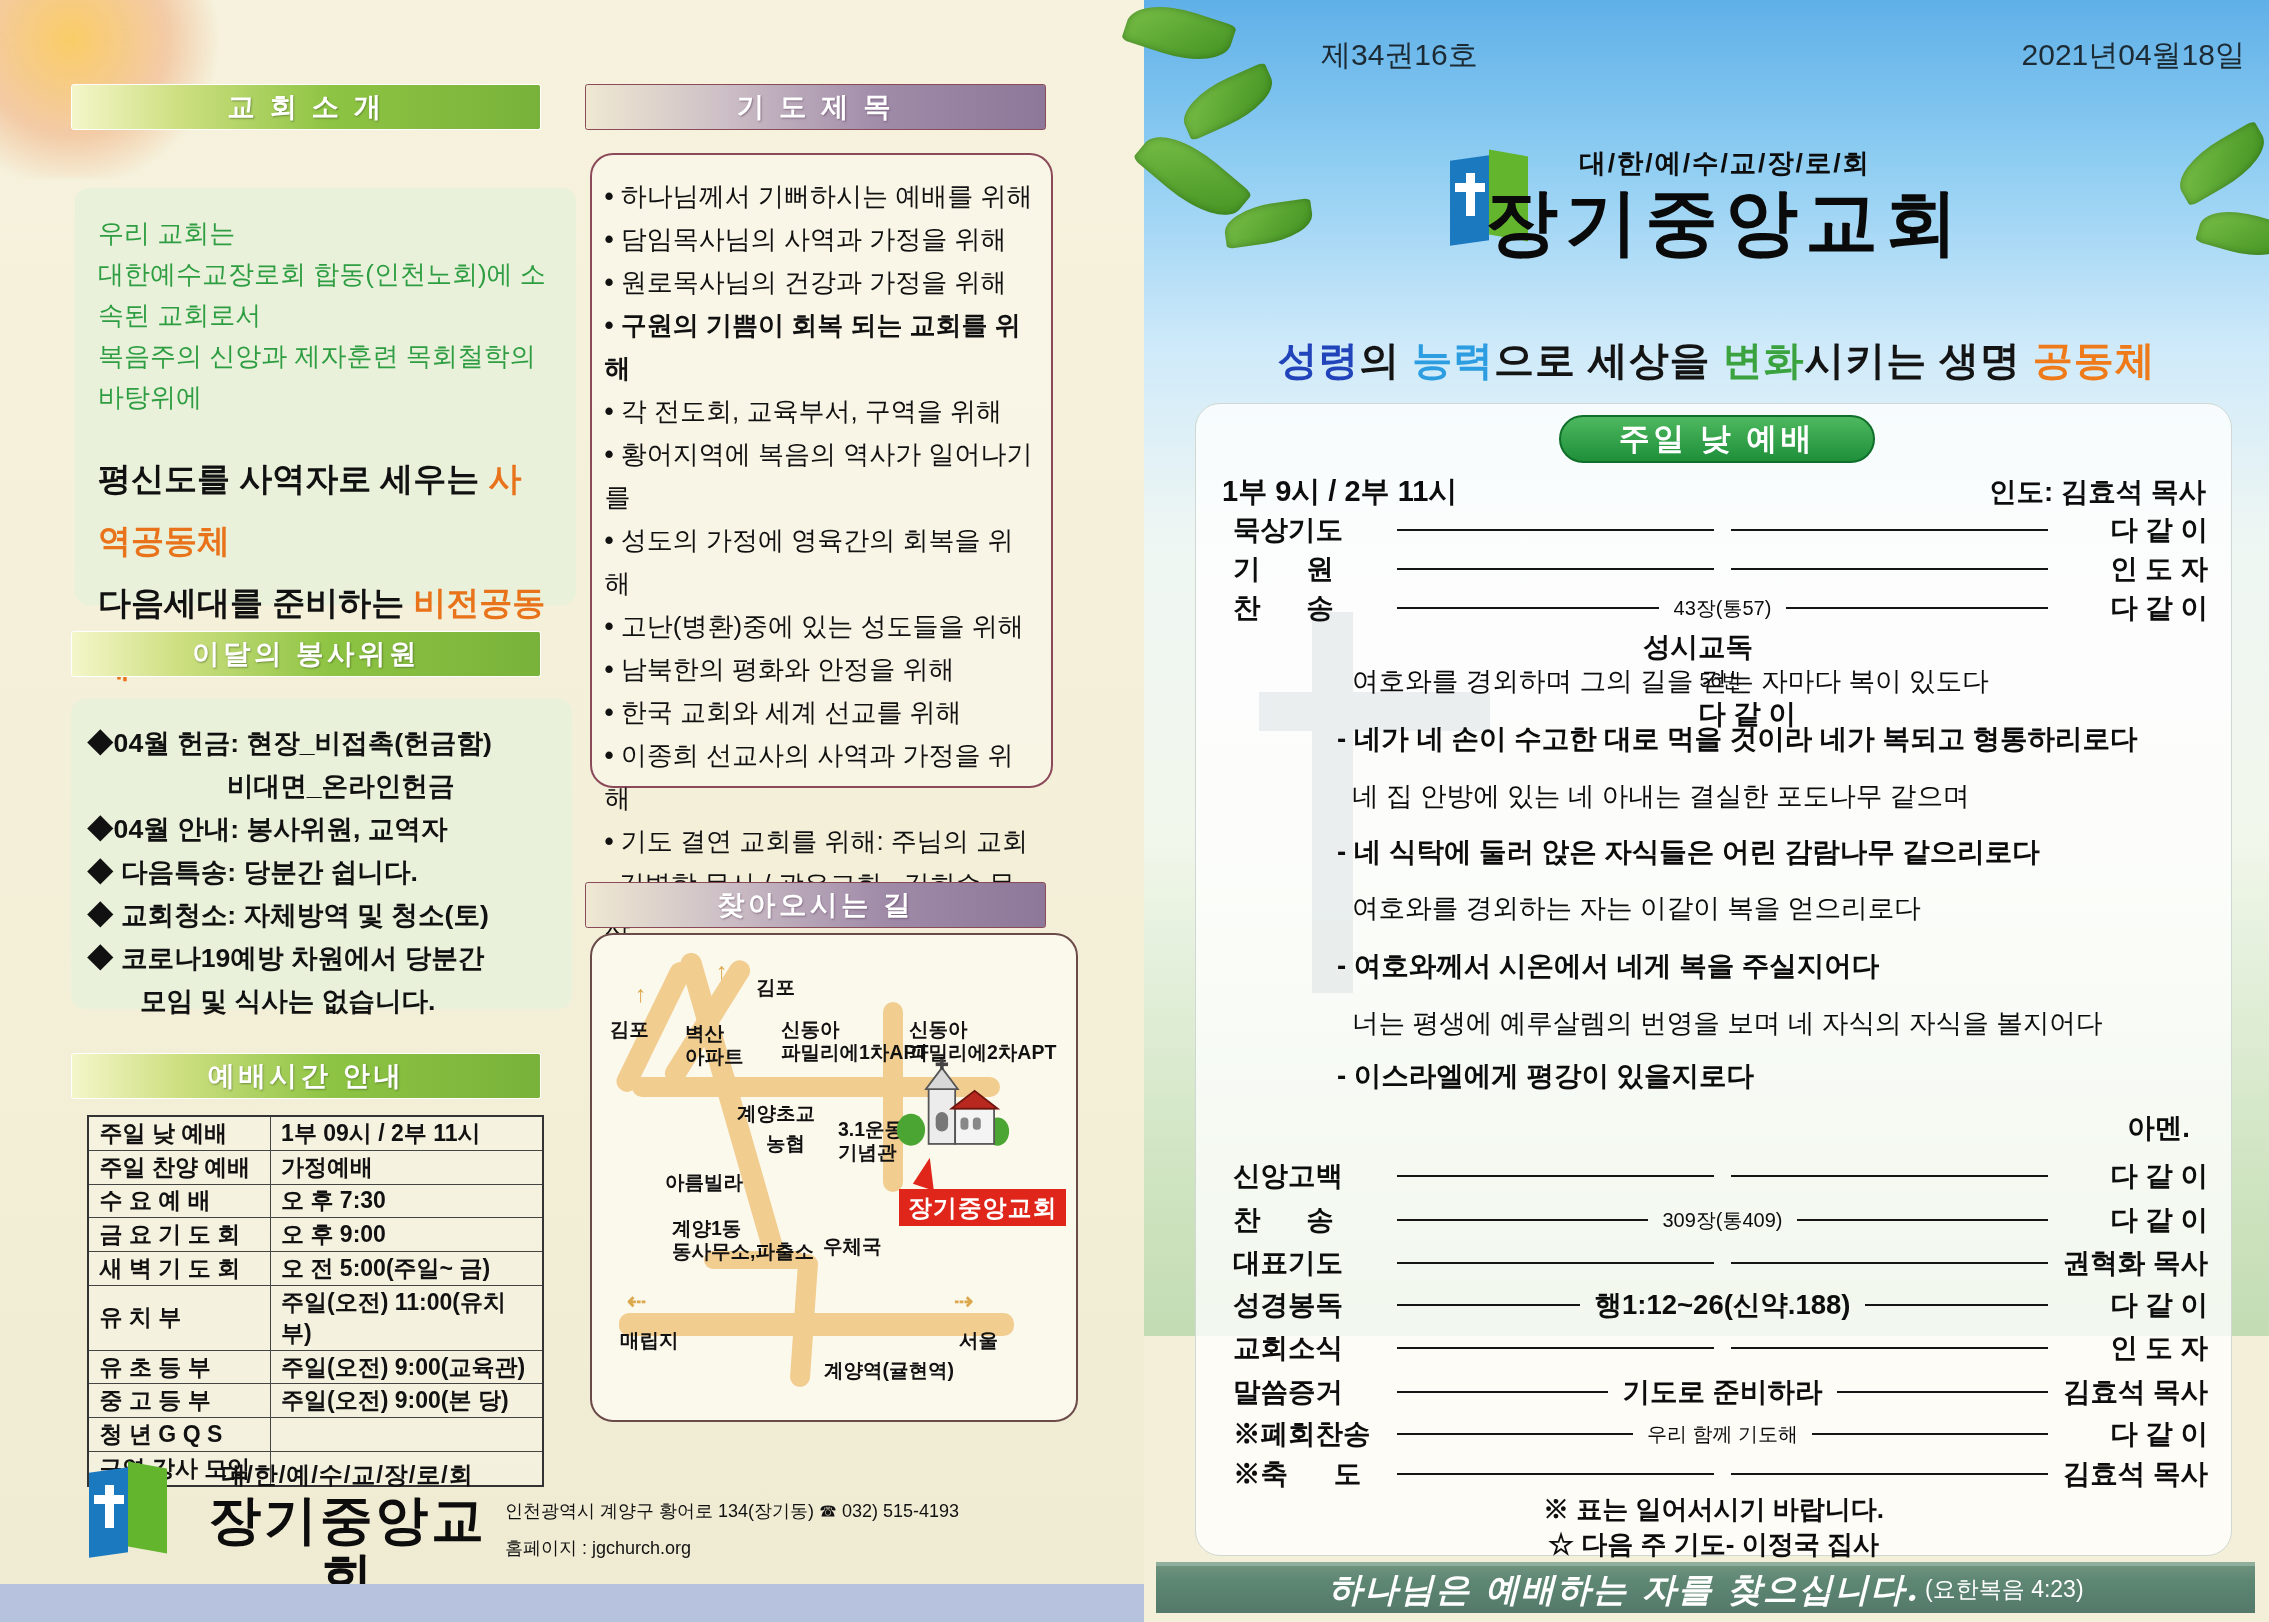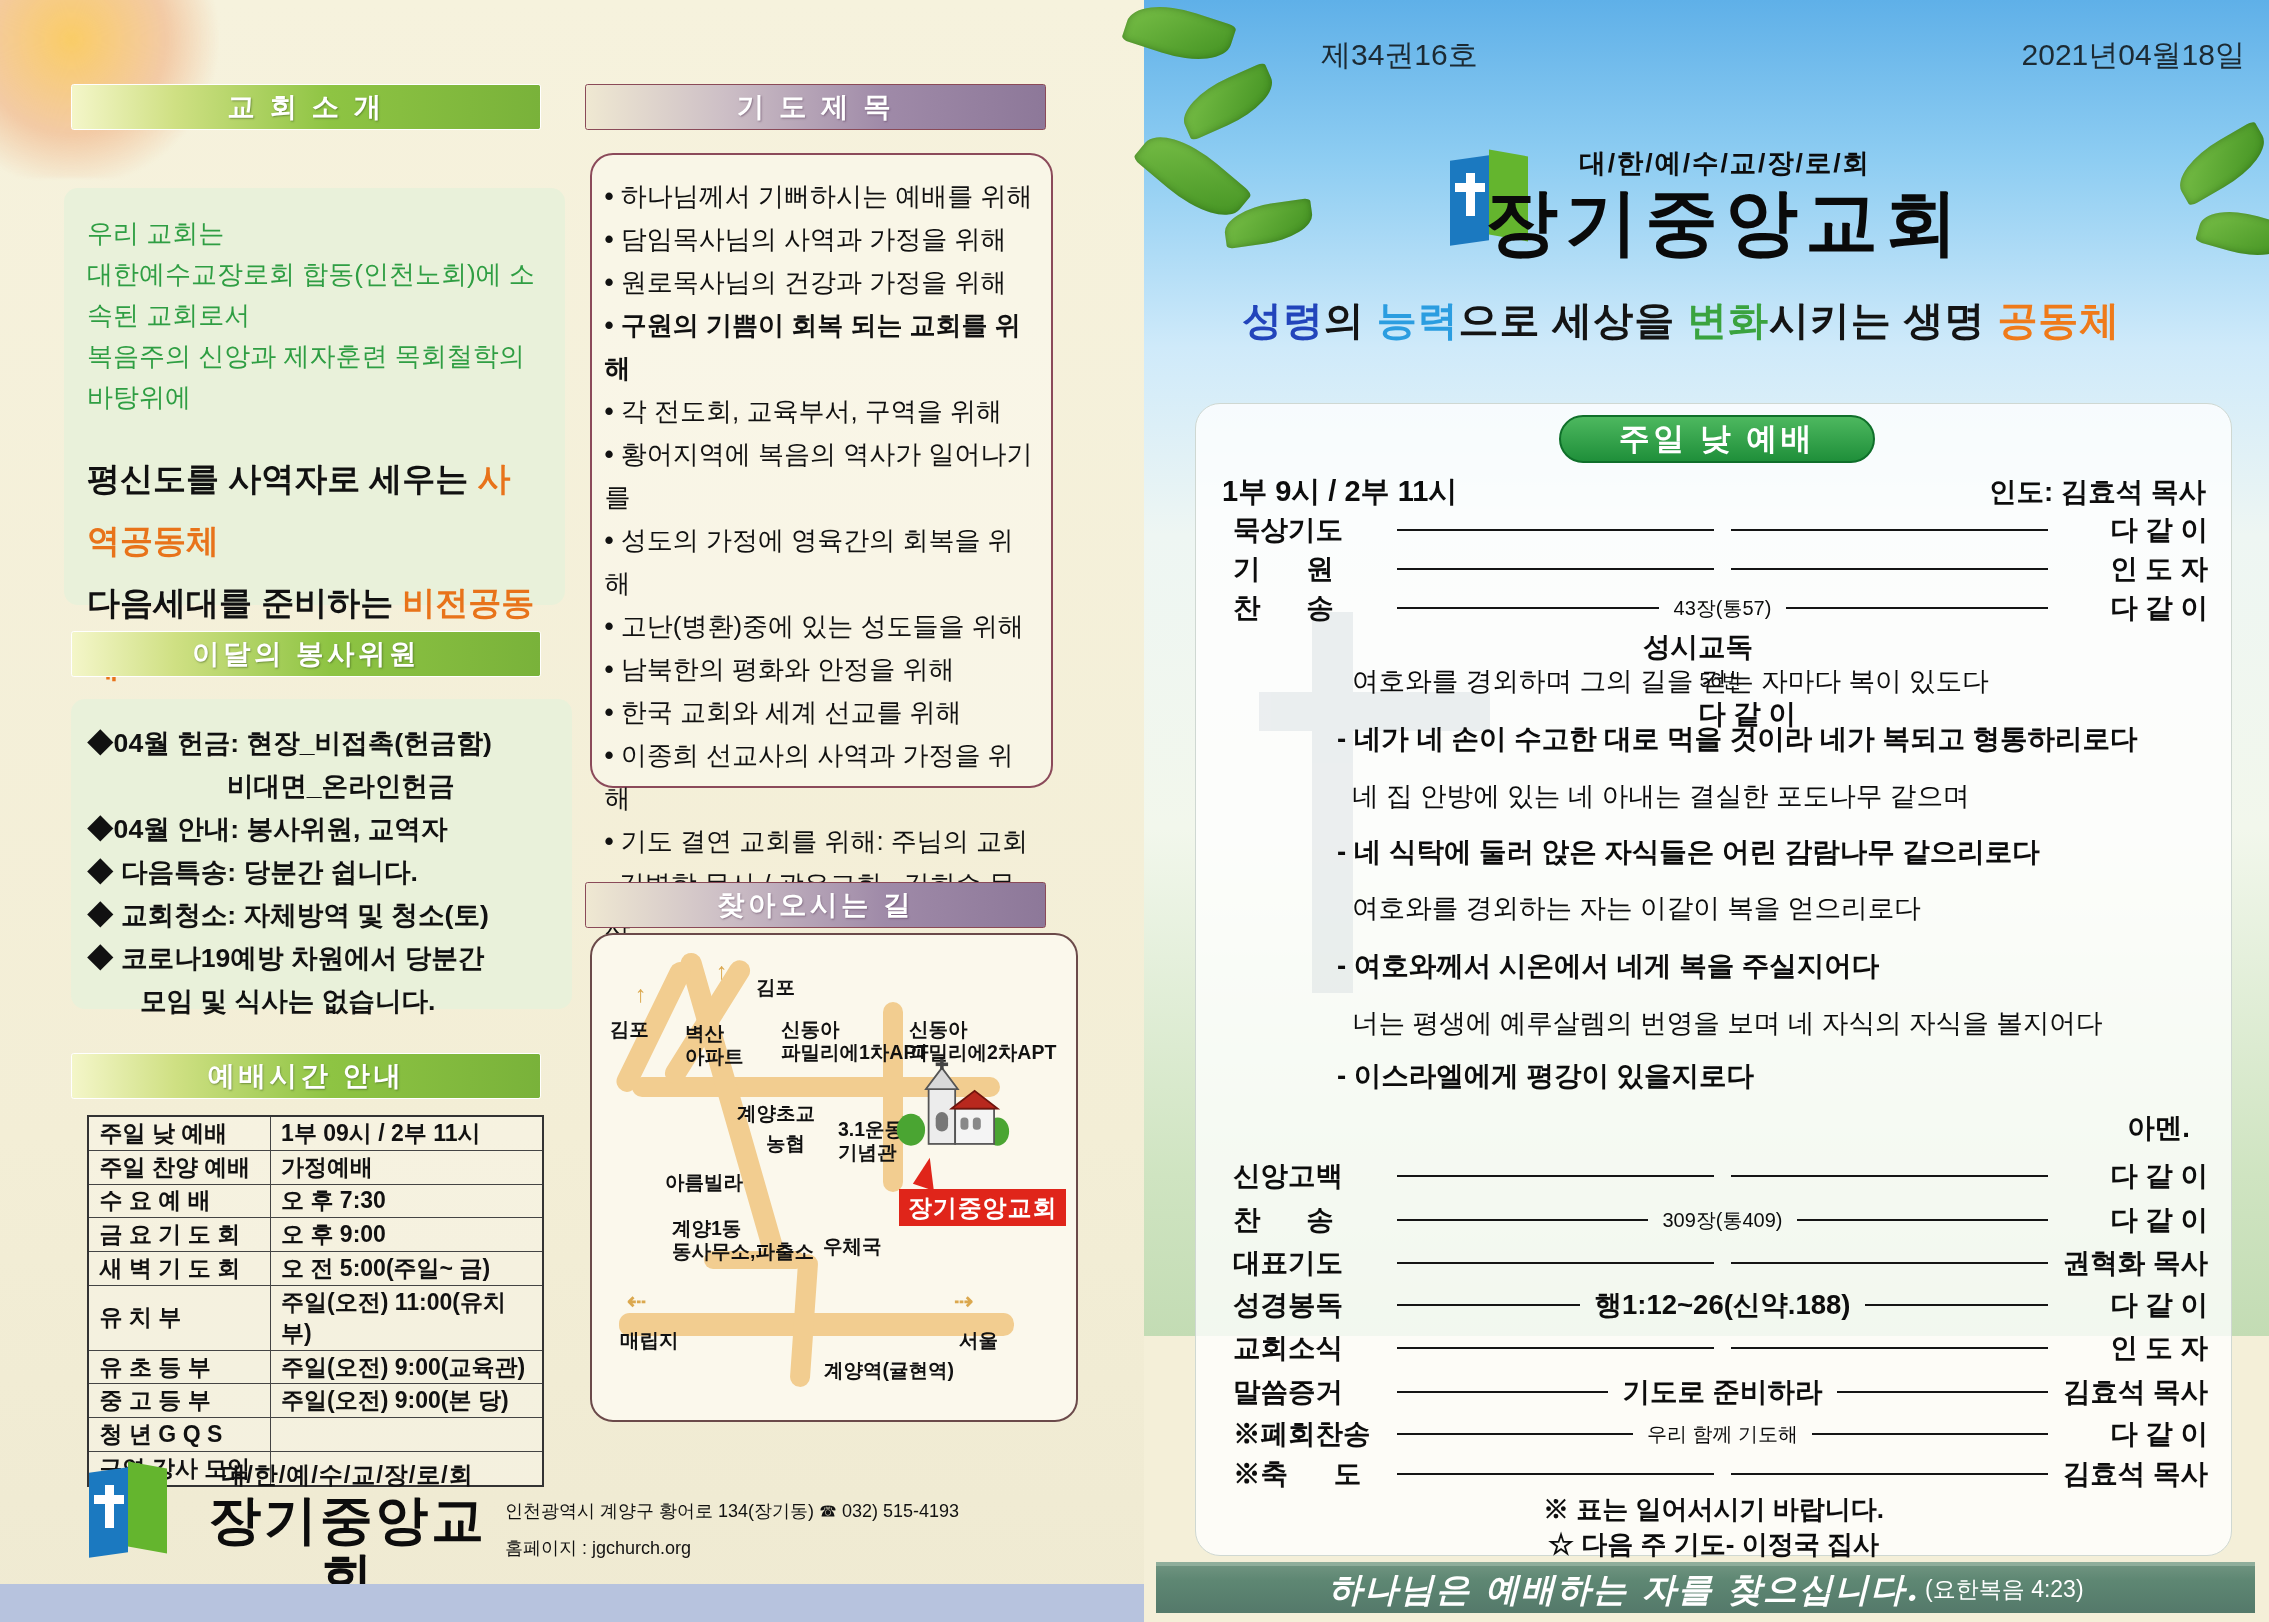--- a/index.html
+++ b/index.html
@@ -63,21 +63,21 @@
   .addr-line{font-size:18px;color:#111;line-height:37px;font-weight:500;}
 
   
   .page-right{position:absolute;left:1144px;top:0;width:1126px;height:1336px;
     background:linear-gradient(180deg,#5fb0e8 0%,#8ecdf2 12%,#cfeafa 26%,#eef6f3 40%,#f2f7ec 62%,#cfe4c1 88%,#c3dcb4 100%);}
   .leaf{position:absolute;background:linear-gradient(135deg,#7cc24a,#3f8f1f);border-radius:60% 8% 60% 8%;box-shadow:inset 0 0 7px rgba(20,60,10,.4);}
   .issue,.date{font-size:30px;color:#1c2a33;font-weight:500;}
   .rp-header{text-align:center;}
   .rp-denom{font-size:26.6px;font-weight:bold;color:#0d0d0d;letter-spacing:1.8px;}
   .rp-title{font-size:73px;font-weight:800;color:#0a0a0a;letter-spacing:7px;line-height:82px;}
-  .rp-slogan{font-size:40px;font-weight:bold;letter-spacing:0.9px;}
+  .rp-slogan{font-size:40px;font-weight:bold;text-align:center;letter-spacing:0.9px;margin-top:40px;}
   .sl-blue{color:#2244bb;} .sl-cyan{color:#2b9de0;} .sl-green{color:#3aa33f;} .sl-orange{color:#ef7a1a;} .sl-black{color:#141414;}
 
   .panel{background:rgba(255,255,255,.78);border:1.8px solid #cfd8d2;border-radius:25px;}
   .watermark-cross{position:absolute;opacity:.30;}
   .watermark-cross .wv{position:absolute;left:53px;top:0;width:41px;height:381px;background:#c2ccd4;}
   .watermark-cross .wh{position:absolute;left:0;top:80px;width:231px;height:39px;background:#c2ccd4;}
 
   .pill{background:linear-gradient(180deg,#4db85f 0%,#1f8f3a 100%);border:2.7px solid #0f6f2a;border-radius:26.6px;
     color:#fff;font-size:31px;font-weight:bold;display:flex;align-items:center;justify-content:center;letter-spacing:3.5px;}
   .time-row{display:flex;justify-content:space-between;align-items:baseline;}
@@ -106,21 +106,21 @@
 <body>
 
 <div class="sheet">
 
   <div class="page-left">
     <div class="flower-decor"></div>
 
     <div class="abs bar green" style="left:71px;top:84px;width:470px;">
       <span>교 회 소 개</span>
     </div>
-    <div class="abs soft-box intro-box" style="left:64px;top:188px;width:501px;height:417px;">
+    <div class="abs soft-box intro-box" style="left:75px;top:188px;width:501px;height:417px;">
       <div class="intro-line">우리 교회는</div>
       <div class="intro-line">대한예수교장로회 합동(인천노회)에 소속된 교회로서</div>
       <div class="intro-line">복음주의 신앙과 제자훈련 목회철학의 바탕위에</div>
       <div class="intro-slogans">
         <div class="slogan-line"><span>평신도를 사역자로 세우는 </span><span class="accent">사역공동체</span><span></span></div>
         <div class="slogan-line"><span>다음세대를 준비하는 </span><span class="accent">비전공동체</span><span></span></div>
         <div class="slogan-line"><span>땅끝까지 선교하는 </span><span class="accent">선교공동체</span><span> 교회입니다.</span></div>
       </div>
     </div>
 

